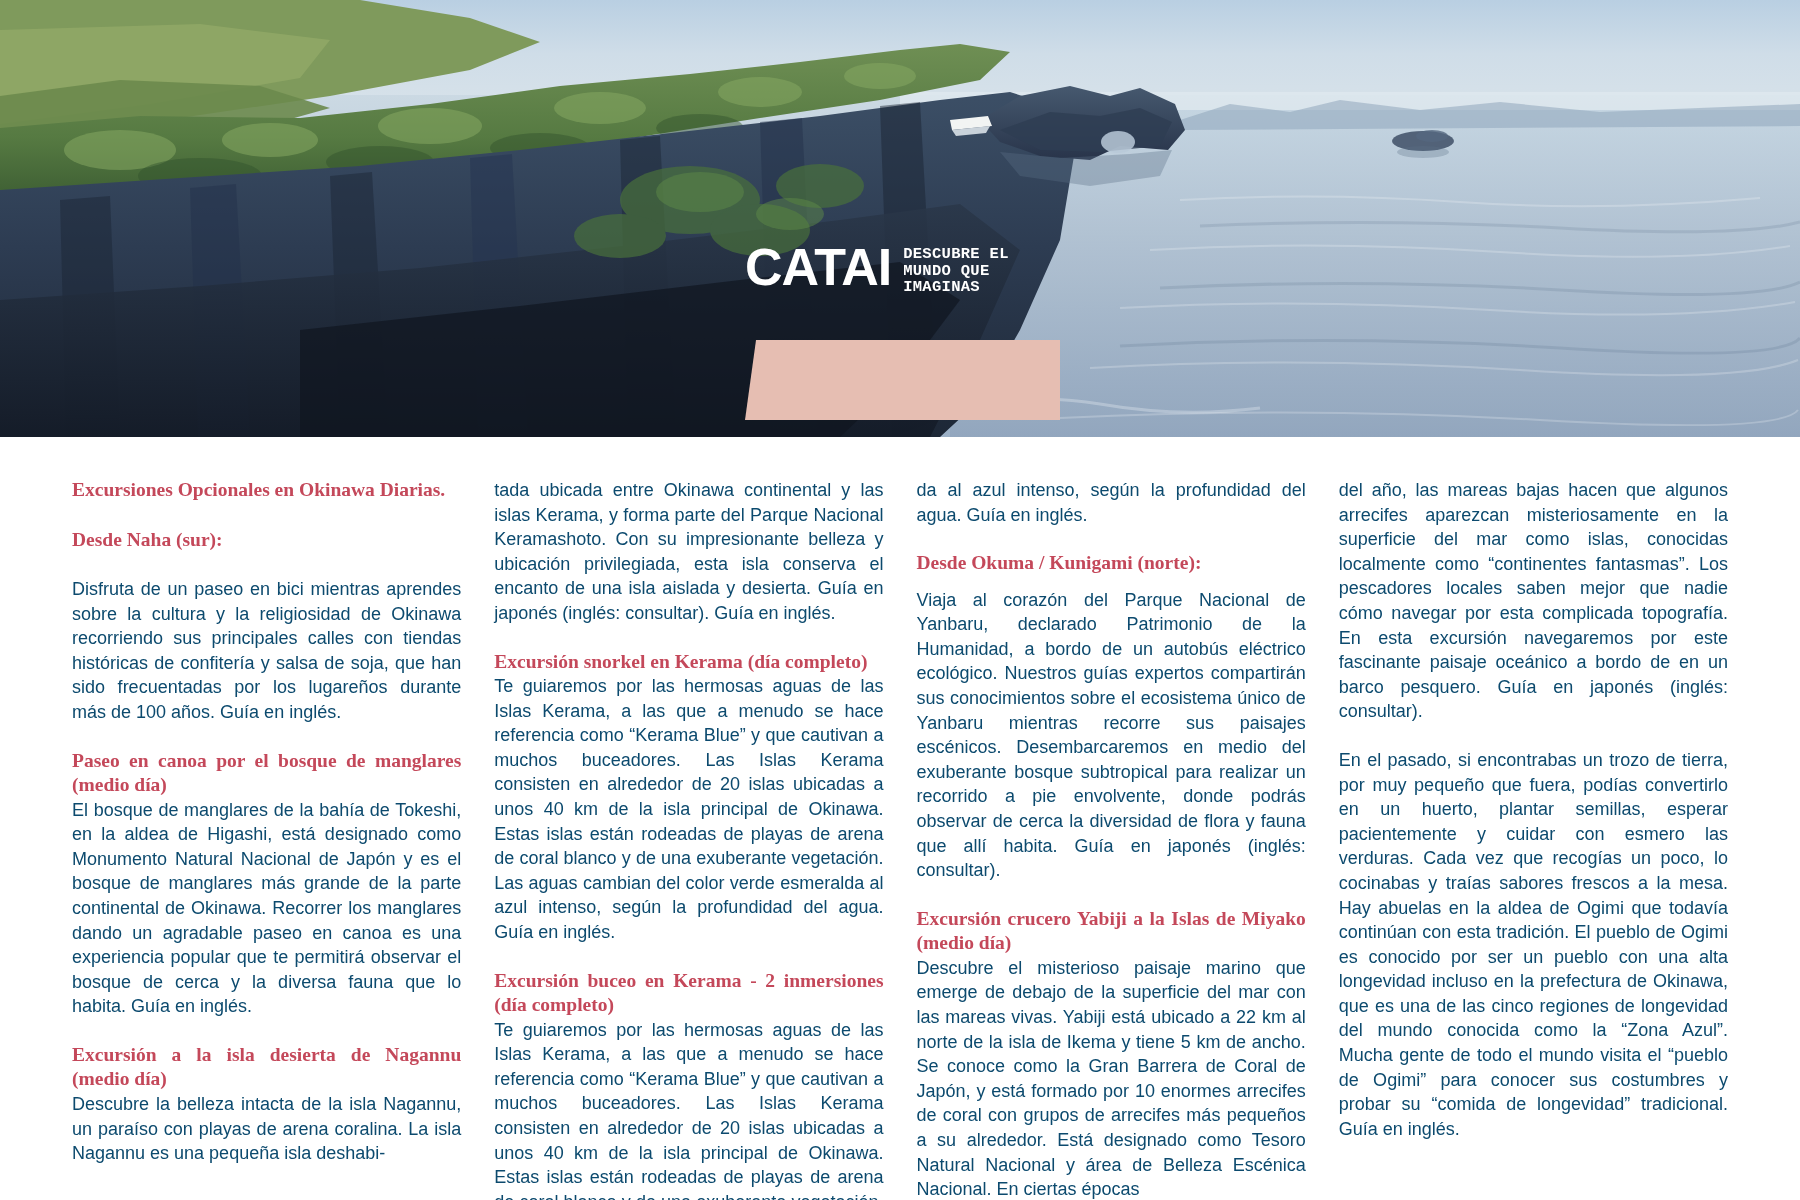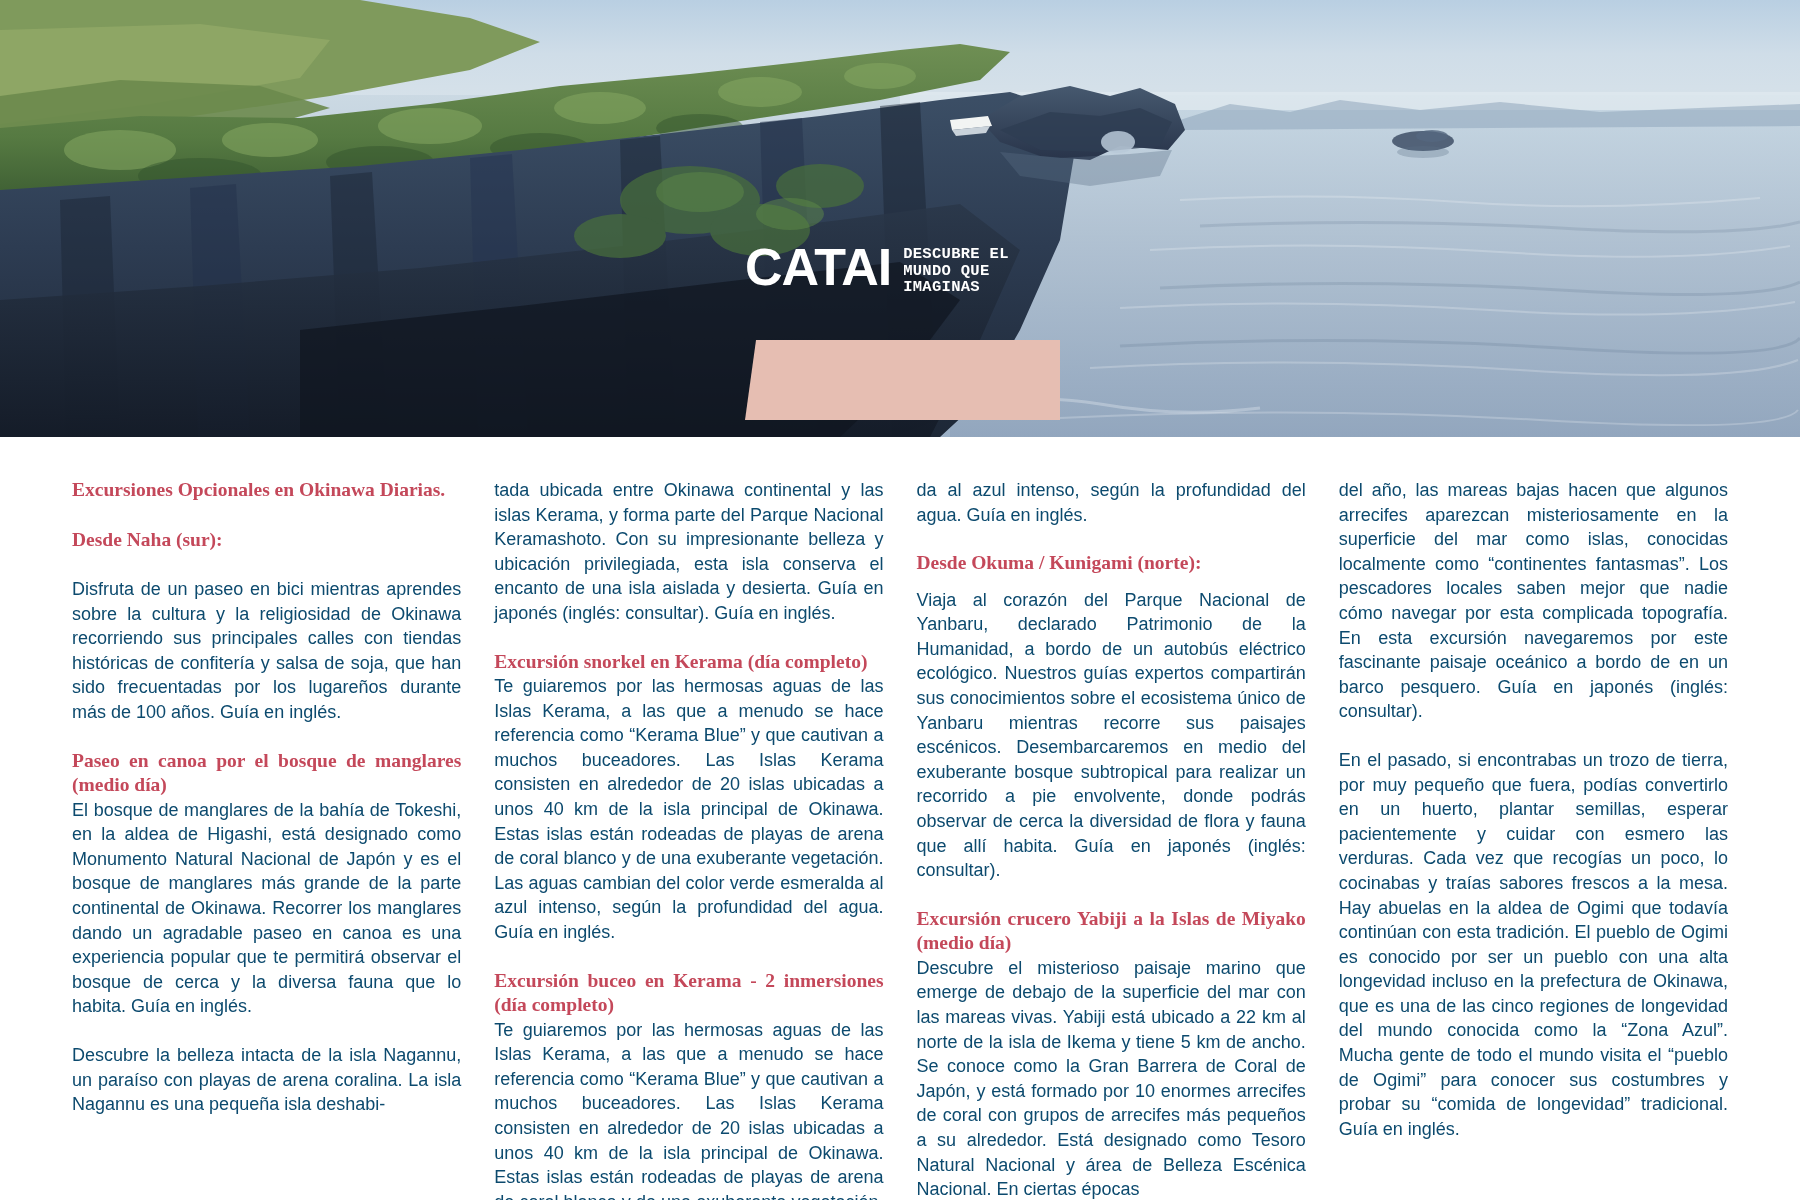--- a/index.html
+++ b/index.html
@@ -218,20 +218,21 @@
     <div class="col">
       <p class="h-red nojust">Excursiones Opcionales en Okinawa Diarias.</p>
       <div class="gap-lg"></div>
       <p class="h-red nojust">Desde Naha (sur):</p>
       <div class="gap-lg"></div>
       <p class="body-txt">Disfruta de un paseo en bici mientras aprendes sobre la cultura y la religiosidad de Okinawa recorriendo sus principales calles con tiendas históricas de confitería y salsa de soja, que han sido frecuentadas por los lugareños durante más de 100 años. Guía en inglés.</p>
       <div class="gap-md"></div>
       <p class="h-red">Paseo en canoa por el bosque de manglares (medio día)</p>
       <p class="body-txt">El bosque de manglares de la bahía de Tokeshi, en la aldea de Higashi, está designado como Monumento Natural Nacional de Japón y es el bosque de manglares más grande de la parte continental de Okinawa. Recorrer los manglares dando un agradable paseo en canoa es una experiencia popular que te permitirá observar el bosque de cerca y la diversa fauna que lo habita. Guía en inglés.</p>
       <div class="gap-md"></div>
+      <p class="h-red">Excursión a la isla desierta de Nagannu (medio día)</p>
       <p class="body-txt">Descubre la belleza intacta de la isla Nagannu, un paraíso con playas de arena coralina. La isla Nagannu es una pequeña isla deshabi-</p>
     </div>
 
     <div class="col">
       <p class="body-txt">tada ubicada entre Okinawa continental y las islas Kerama, y forma parte del Parque Nacional Keramashoto. Con su impresionante belleza y ubicación privilegiada, esta isla conserva el encanto de una isla aislada y desierta. Guía en japonés (inglés: consultar). Guía en inglés.</p>
       <div class="gap-md"></div>
       <p class="h-red">Excursión snorkel en Kerama (día completo)</p>
       <p class="body-txt">Te guiaremos por las hermosas aguas de las Islas Kerama, a las que a menudo se hace referencia como “Kerama Blue” y que cautivan a muchos buceadores. Las Islas Kerama consisten en alrededor de 20 islas ubicadas a unos 40 km de la isla principal de Okinawa. Estas islas están rodeadas de playas de arena de coral blanco y de una exuberante vegetación. Las aguas cambian del color verde esmeralda al azul intenso, según la profundidad del agua. Guía en inglés.</p>
       <div class="gap-md"></div>
       <p class="h-red">Excursión buceo en Kerama - 2 inmersiones (día completo)</p>

